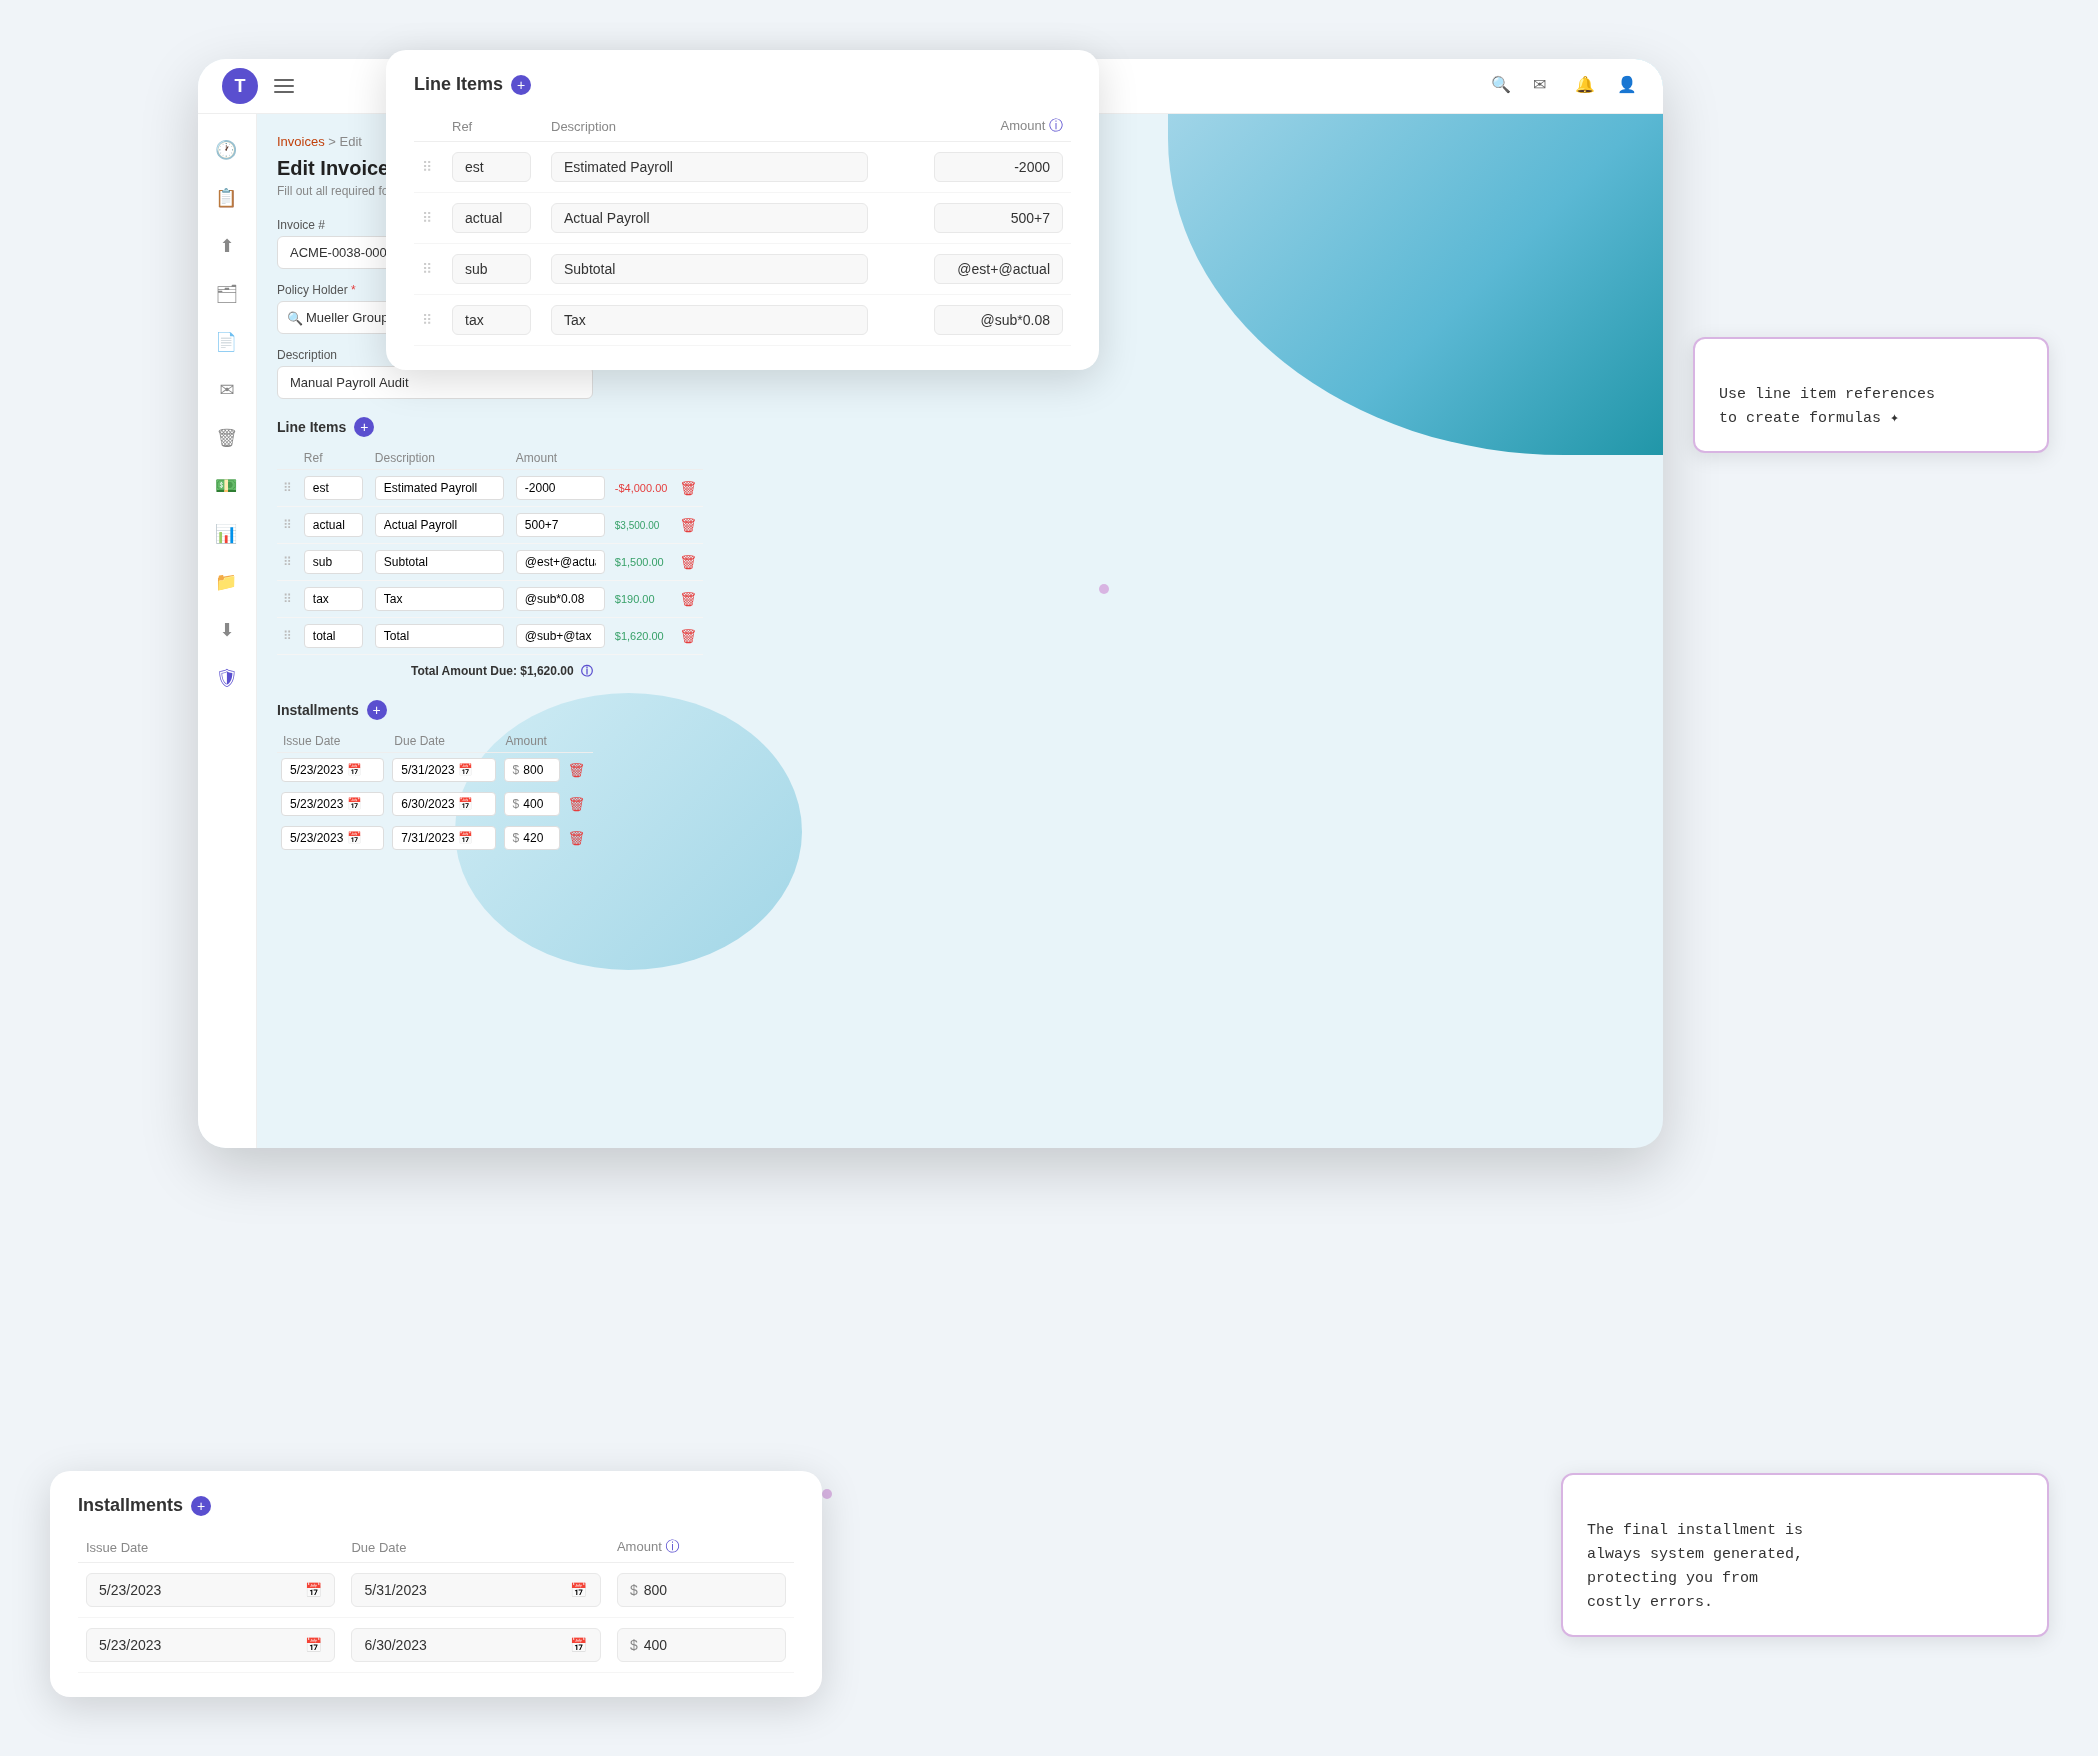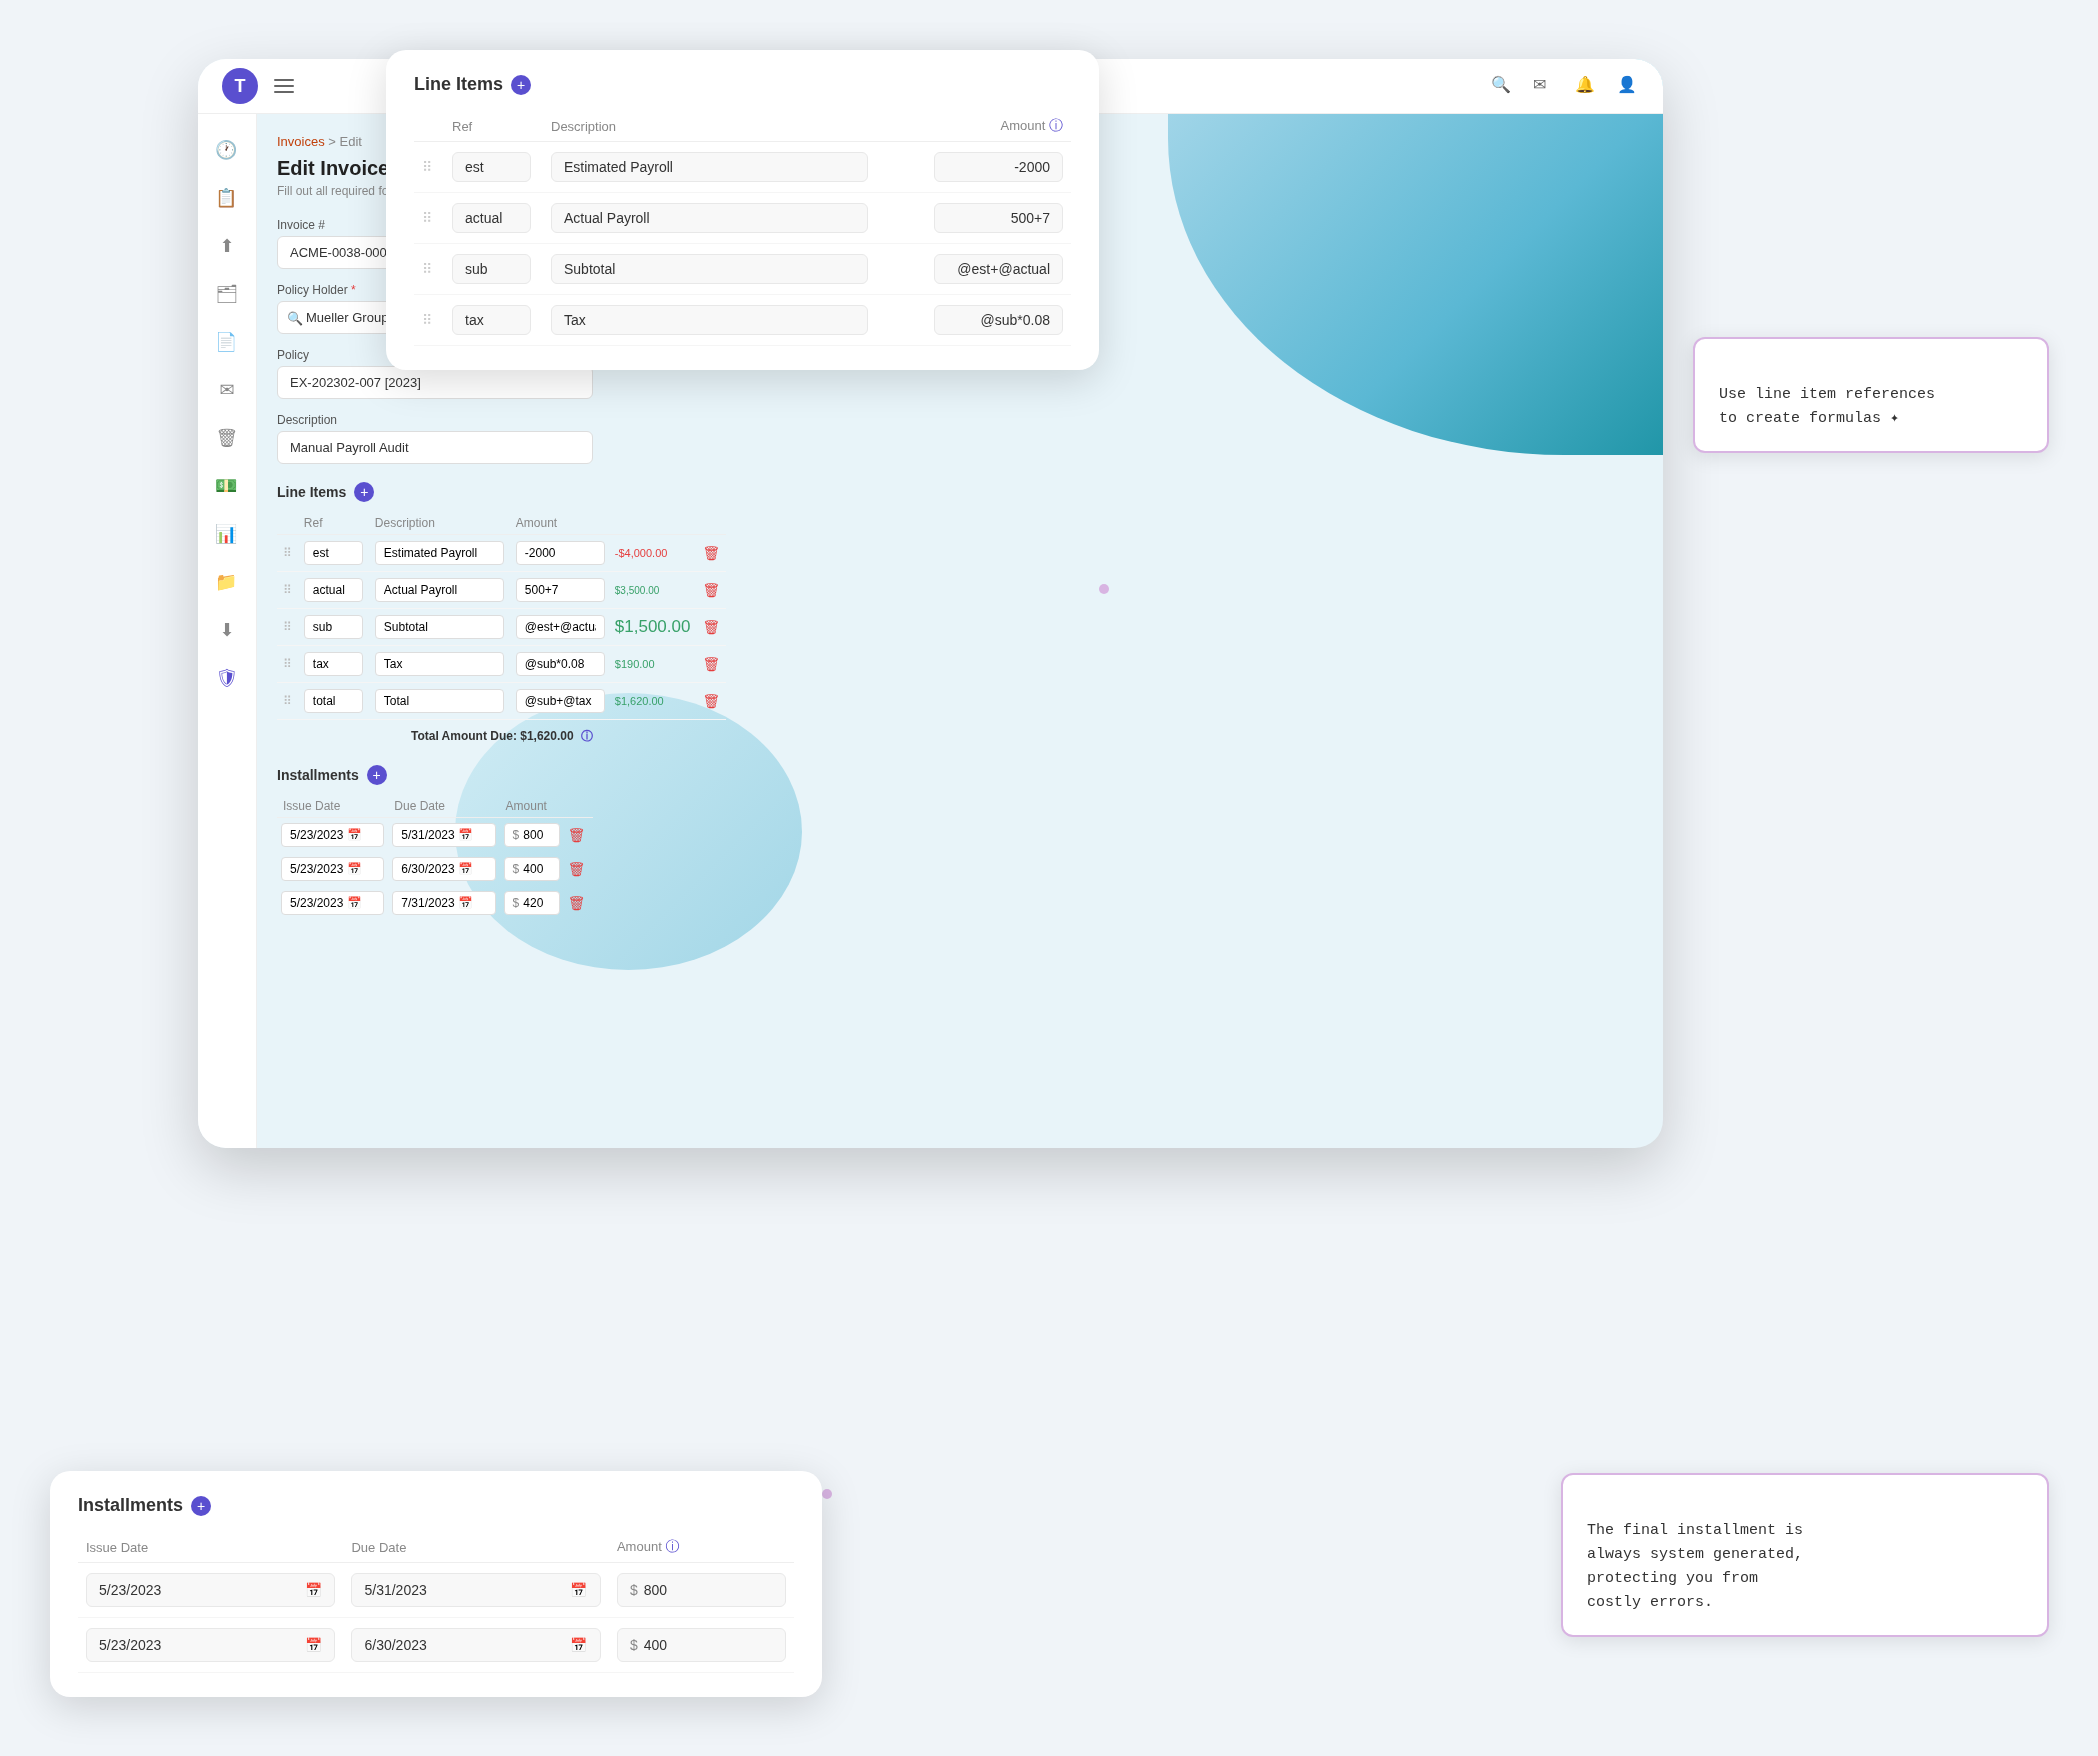--- a/index.html
+++ b/index.html
@@ -329,24 +329,20 @@
     </div>
 
     <div class="form-group">
       <div class="form-label">Policy Holder <span class="required">*</span></div>
       <div class="form-input-with-icon">
         <span class="icon">🔍</span>
         <input class="form-input" value="Mueller Group" style="">
       </div>
     </div>
 
-    <div class="form-group">
-      <div class="form-label">Policy</div>
-      <input class="form-input" value="EX-202302-007 [2023]" style="">
-    </div>
 
     <div class="form-group">
       <div class="form-label">Description</div>
       <input class="form-input" value="Manual Payroll Audit" style="">
     </div>
 
 
     <div class="section-header">
       <span>Line Items</span>
       <button class="add-btn">+</button>
@@ -377,21 +373,21 @@
       <td style="width:100%"><input class="desc-cell" style="width: 129px;" value="Actual Payroll"></td>
       <td><input class="amount-cell" value="500+7" style=""></td>
       <td style="color:#38a169;font-size:10px;white-space:nowrap;padding-left:4px;">$3,500.00</td>
       <td><button class="delete-btn">🗑</button></td>
     </tr>
           <tr>
       <td><span class="drag-handle">⠿</span></td>
       <td><input class="ref-cell" value="sub" style=""></td>
       <td style="width:100%"><input class="desc-cell" style="width: 129px;" value="Subtotal"></td>
       <td><input class="amount-cell" value="@est+@actual" style=""></td>
-      <td style="color:#38a169;font-size:17px;white-space:nowrap;padding-left:4px;">$1,500.00</td>
+      <td style="color:#38a169;font-size:11px;white-space:nowrap;padding-left:4px;">$1,500.00</td>
       <td><button class="delete-btn">🗑</button></td>
     </tr>
           <tr>
       <td><span class="drag-handle">⠿</span></td>
       <td><input class="ref-cell" value="tax" style=""></td>
       <td style="width:100%"><input class="desc-cell" style="width: 129px;" value="Tax"></td>
       <td><input class="amount-cell" value="@sub*0.08" style=""></td>
       <td style="color:#38a169;font-size:11px;white-space:nowrap;padding-left:4px;">$190.00</td>
       <td><button class="delete-btn">🗑</button></td>
     </tr>

